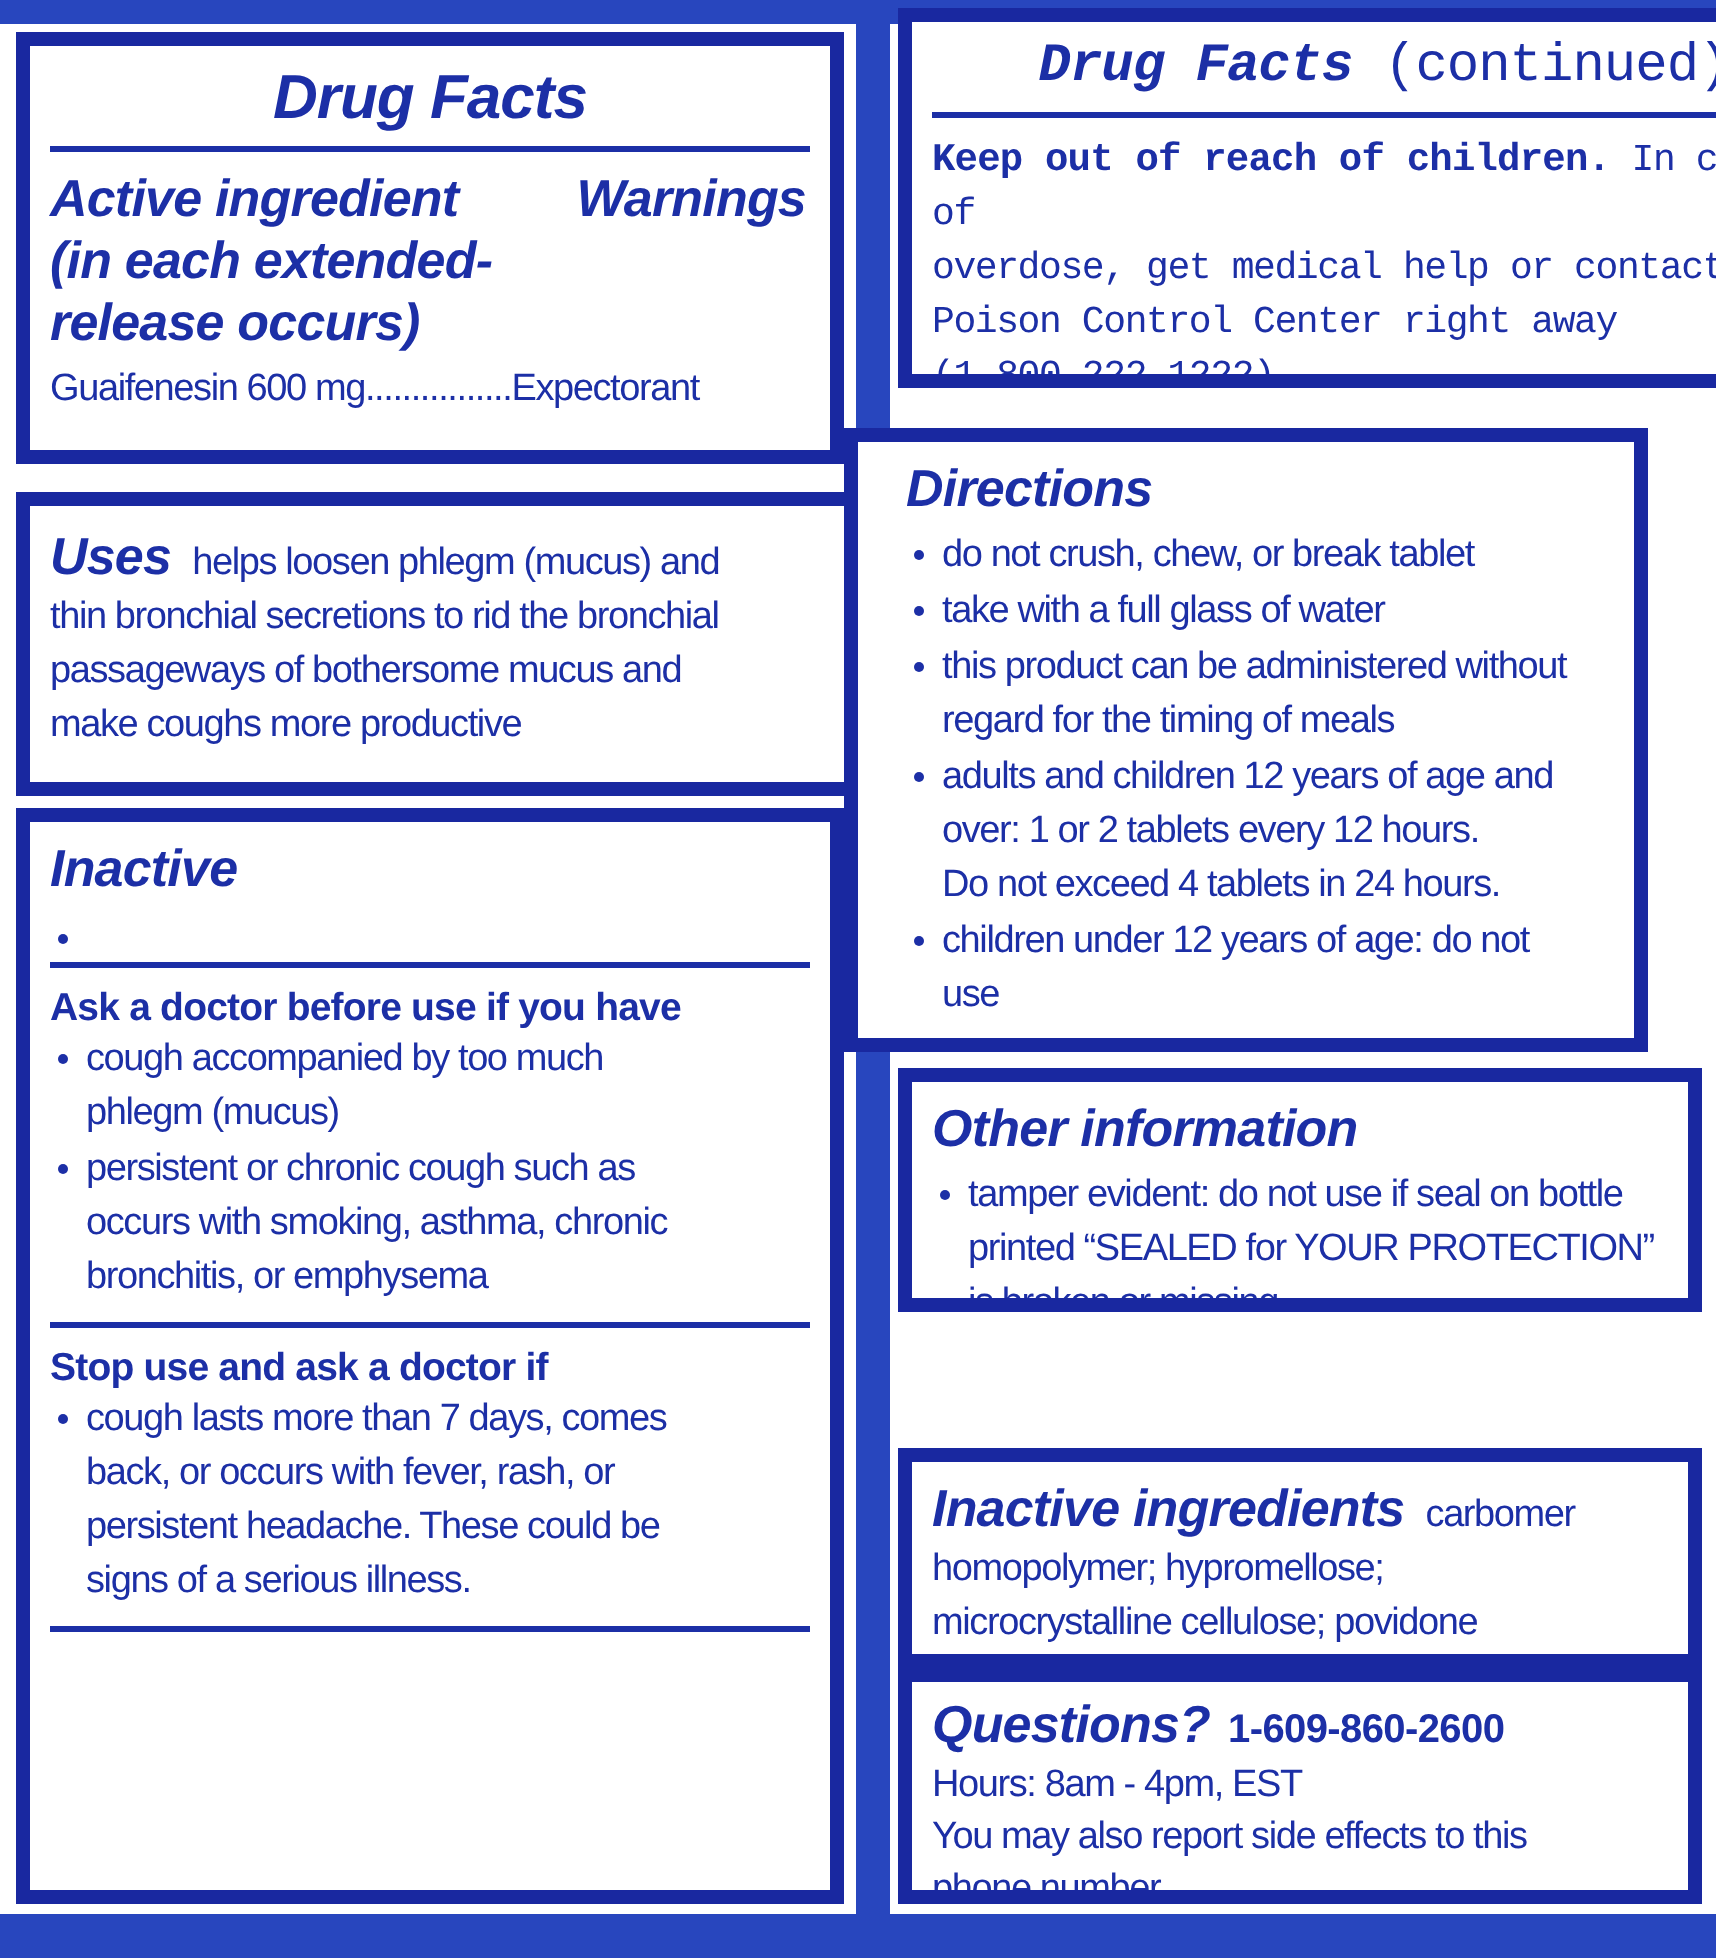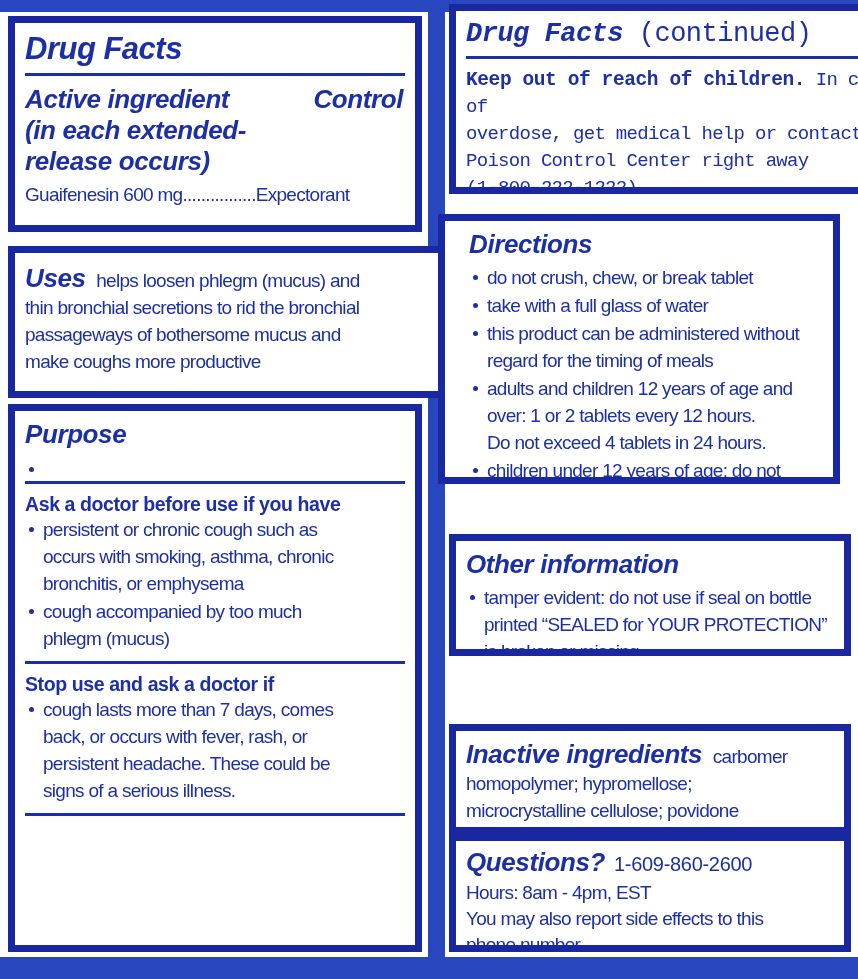--- a/index.html
+++ b/index.html
@@ -17,26 +17,26 @@
     position:absolute;background:var(--panel_bg,#ffffff);
     border:7px solid var(--border,#1928a0);
     box-sizing:border-box;padding:6px 10px;overflow:hidden;
   }
   
   #p-left1{left:8px;top:16px;width:414px;height:216px;}
   #p-uses {left:8px;top:246px;width:496px;height:152px;}
   #p-warn {left:8px;top:404px;width:414px;height:548px;}
   
   #p-r1   {left:449px;top:4px;width:486px;height:190px;font-family:Liberation Mono, monospace;}
-  #p-dir  {left:438px;top:214px;width:402px;height:270px;padding-left:24px;}
+  #p-dir  {left:422px;top:214px;width:402px;height:312px;padding-left:24px;}
   #p-other{left:449px;top:534px;width:402px;height:122px;}
   #p-inact{left:449px;top:724px;width:402px;height:110px;}
   #p-q    {left:449px;top:834px;width:402px;height:118px;}
 
-  .title{margin:2px 0 4px 0;font-style:italic;font-weight:bold;font-size:31px;line-height:1.15;letter-spacing:-0.5px;}
+  .title{margin:2px 0 4px 0;font-style:italic;font-weight:bold;font-size:31px;line-height:1.15;letter-spacing:-0.5px;text-align:center;}
   #p-r1 .title{font-size:27px;}
   .title .cont{font-style:normal;font-weight:normal;}
   .rule{height:3px;background:var(--ink,#1c2fa6);margin:6px 0 8px 0;}
   .rule.sect{margin:9px 0;}
 
   .h2{font-style:italic;font-weight:bold;font-size:26px;line-height:1.2;letter-spacing:-0.4px;margin:2px 0 4px 0;}
   .h2.inline{display:inline;margin-right:6px;}
   .h3{font-weight:bold;font-size:19.5px;letter-spacing:-0.4px;}
   .h3.inline{display:inline;}
 
@@ -49,72 +49,72 @@
 
   .ai-wrap{position:relative;}
   .purpose{position:absolute;right:2px;top:0;margin:0;}
   .ingredient{margin-top:4px;}
 
   .preg{position:relative;padding-right:70px;}
   .arrow{position:absolute;right:2px;bottom:4px;}
 
   .q-line{margin:0 0 2px 0;}
   .q-head{font-style:italic;font-weight:bold;font-size:26px;letter-spacing:-0.4px;text-align:right;}
-  .q-phone{font-weight:normal;font-size:20px;letter-spacing:-0.3px;margin-left:9px;}
+  .q-phone{font-weight:bold;font-size:20px;letter-spacing:-0.3px;margin-left:9px;}
   #p-q .body{line-height:26px;}
 </style>
 </head>
 <body>
 
 <div class="band top"></div>
 <div class="band mid"></div>
 <div class="band bottom"></div>
 
 <section class="panel" id="p-left1">
   <h1 class="title">Drug Facts</h1>
   <div class="rule"></div>
   <div class="ai-wrap">
     <h2 class="h2 pre" style="margin:0;">Active ingredient
 (in each extended-
 release occurs)</h2>
-    <h2 class="h2 purpose">Control</h2>
+    <h2 class="h2 purpose">Warnings</h2>
   </div>
   <p class="body ingredient">Guaifenesin 600 mg................Expectorant</p>
 </section>
 
 <section class="panel" id="p-uses">
   <p class="body" style="margin-top:4px;"><span class="h2 inline">Uses</span><span class="pre"> helps loosen phlegm (mucus) and
 thin bronchial secretions to rid the bronchial
 passageways of bothersome mucus and
 make coughs more productive</span></p>
 </section>
 
 <section class="panel" id="p-warn">
-  <h2 class="h2">Purpose</h2>
+  <h2 class="h2">Inactive</h2>
 
   <div class="subsect">
     <div class="bullet">
       <span class="dot"></span>
     </div>
   </div>
 
   <div class="rule sect"></div>
 
   <div>
     <div class="h3">Ask a doctor before use if you have</div>
     <div class="bullet">
       <span class="dot"></span>
+      <span class="body pre">cough accompanied by too much
+phlegm (mucus)</span>
+    </div>
+    <div class="bullet">
+      <span class="dot"></span>
       <span class="body pre">persistent or chronic cough such as
 occurs with smoking, asthma, chronic
 bronchitis, or emphysema</span>
-    </div>
-    <div class="bullet">
-      <span class="dot"></span>
-      <span class="body pre">cough accompanied by too much
-phlegm (mucus)</span>
     </div>
   </div>
 
   <div class="rule sect"></div>
 
   <div>
     <div class="h3">Stop use and ask a doctor if</div>
     <div class="bullet">
       <span class="dot"></span>
       <span class="body pre">cough lasts more than 7 days, comes

